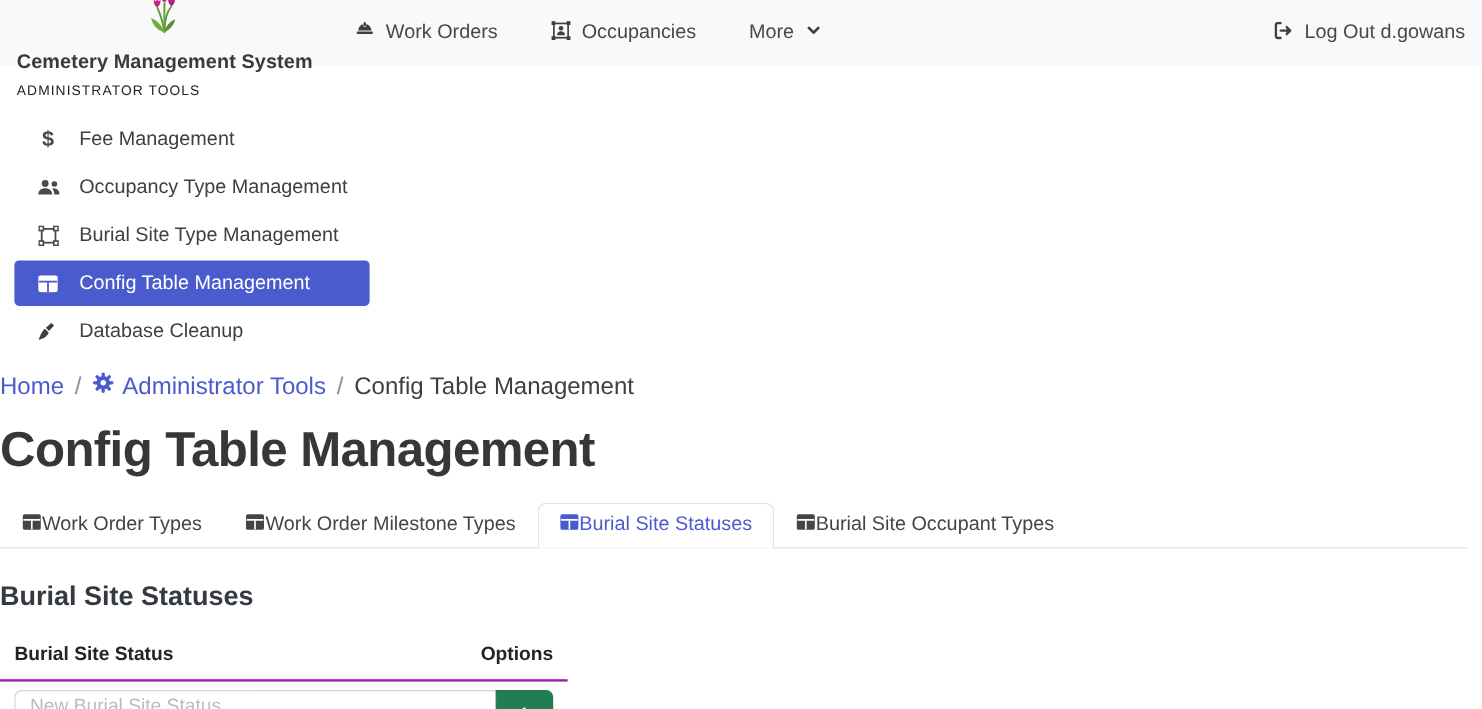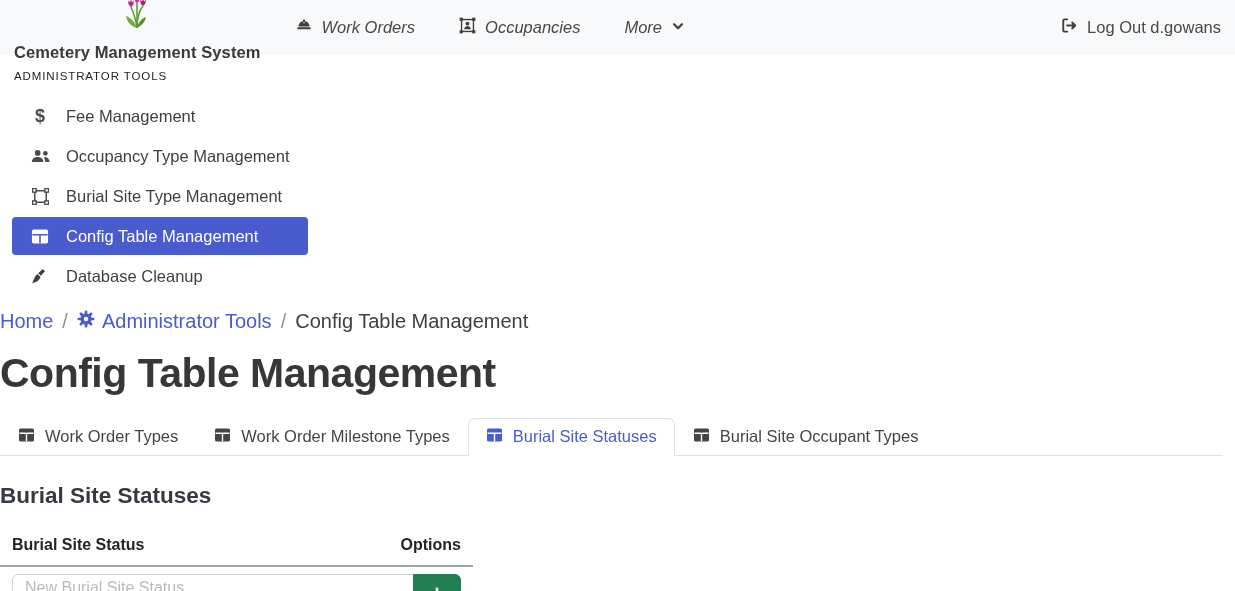--- a/index.html
+++ b/index.html
@@ -9,21 +9,21 @@
     background:#ffffff; color:#3f3f3f; overflow:hidden;
   }
   :root{
     --accent:#4a5bce; --green:#217e52; --danger:#b02343; --danger-bg:#fdecef;
     --border:#dee2e6; --dark:#3f3f3f;
   }
   
   .navbar{ height:55px; background:#f8f9fa; display:flex; align-items:center; padding:0 14px; }
   .brand{ display:flex; align-items:center; gap:9px;flex-direction:column; }
   .brand-text{ font-size:16.5px; font-weight:bold; color:#3a3a3a; letter-spacing:.1px; }
-  .nav-links{ display:flex; align-items:center; margin-left:34px; gap:44px;font-style:italic; }
+  .nav-links{ display:flex; align-items:center; margin-left:34px; gap:44px; }
   .nav-link{ display:flex; align-items:center; gap:9px; font-size:16.5px; color:#484848; cursor:pointer; }
   .nav-spacer{ flex:1; }
   .logout{ display:flex; align-items:center; gap:9px; font-size:16.5px; color:#484848; cursor:pointer; }
   
   .layout{ display:flex; height:536px;flex-direction:column; }
   .sidebar{ width:320px; padding:10px 12px 0; flex:none; }
   .sidebar-heading{ font-size:11.5px; color:#1f1f1f; letter-spacing:.9px; margin:5px 0 15px 2px; }
   .side-item{ display:flex; align-items:center; height:38px; margin-bottom:2px; padding:0 17px; gap:15px;
               border-radius:4px; font-size:16.5px; color:#3f3f3f; cursor:pointer; }
   .side-item .ico{ width:22px; display:flex; justify-content:center; align-items:center; flex:none; }
@@ -32,27 +32,27 @@
   
   .main{ flex:1; padding:10px 12px 0 0; }
   .breadcrumb{ display:flex; align-items:center; gap:9px; font-size:20px; margin:3px 0 0; }
   .breadcrumb a{ color:var(--accent); text-decoration:none; cursor:pointer; }
   .crumb-sep{ color:#8a9198; }
   .crumb-current{ color:#3f3f3f; }
   .crumb-admin{ display:flex; align-items:center; gap:7px; }
   h1{ font-size:41px; font-weight:600; color:#373737; letter-spacing:-.5px; margin:17px 0 21px; }
   
   .tabs{ display:flex; border-bottom:1px solid var(--border); }
-  .tab{ display:flex; align-items:center; gap:10px; padding:8px 17px 9px; font-size:16.5px; color:#454545;
+  .tab{ display:flex; align-items:center; padding:8px 17px 9px; font-size:16.5px; color:#454545;
         border:1px solid transparent; border-radius:7px 7px 0 0; margin-bottom:-1px; cursor:pointer; }
   .tab.active{ background:#fff; border-color:var(--border) var(--border) #fff; color:var(--accent); }
   
   h2{ font-size:22.5px; font-weight:600; color:#343a40; margin:27px 0 21px; }
   .cfg-table{ width:473px; }
-  .thead{ display:flex; font-size:16px; font-weight:bold; color:#212529; padding:6px 12px 11px; border-bottom:2px solid #a3a3a3; }
+  .thead{ display:flex; font-size:16px; font-weight:bold; color:#212529; padding:6px 12px 11px; border-bottom:2px solid #a21caf; }
   .th1{ width:296px; }
   .th2{ width:153px; text-align:right; }
   .trow{ display:flex; align-items:center; padding:7px 12px 8px; border-bottom:1px solid var(--border); }
   .trow:last-child{ border-bottom:none; }
   .trow.striped{ background:#fef9c3; }
   .input-group{ display:flex; }
   .input-group input{
     height:28px; border:1px solid #ced4da; border-radius:6px 0 0 6px; border-right:none;
     padding:0 12px; font-size:16px; font-family:inherit; color:#3d3d3d; outline:none; background:#fff; width:100%;
   }

